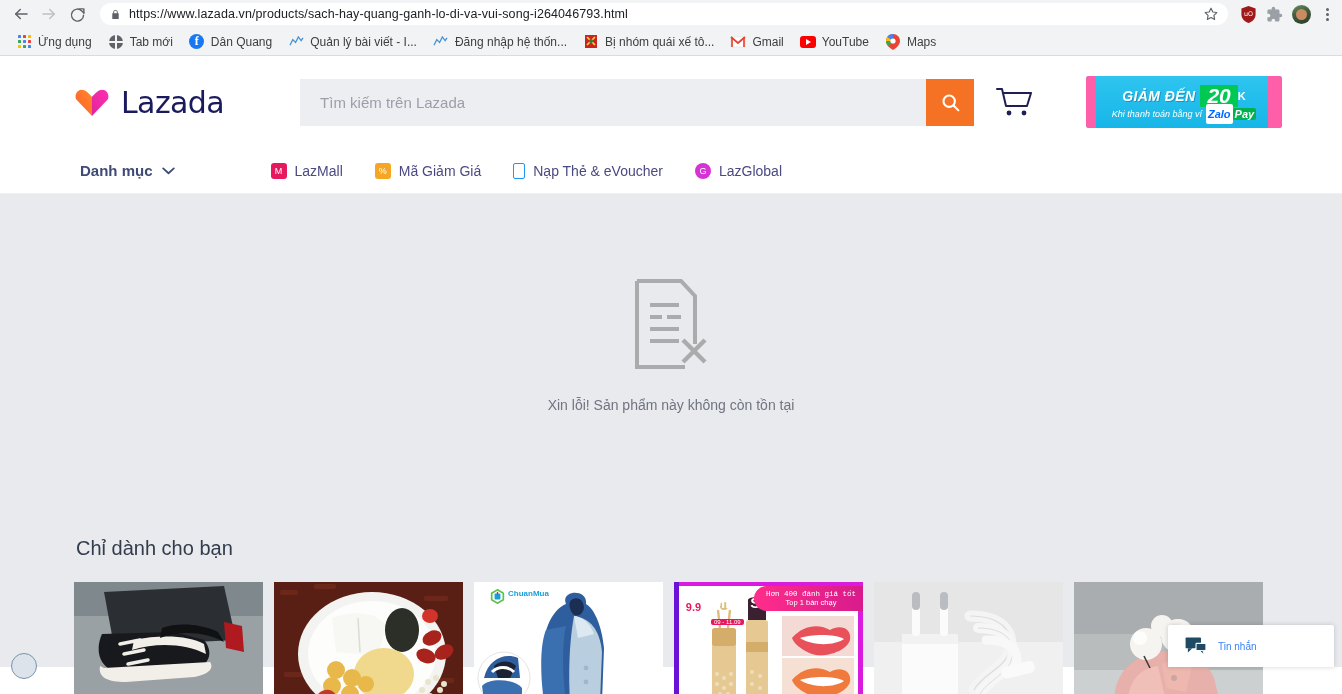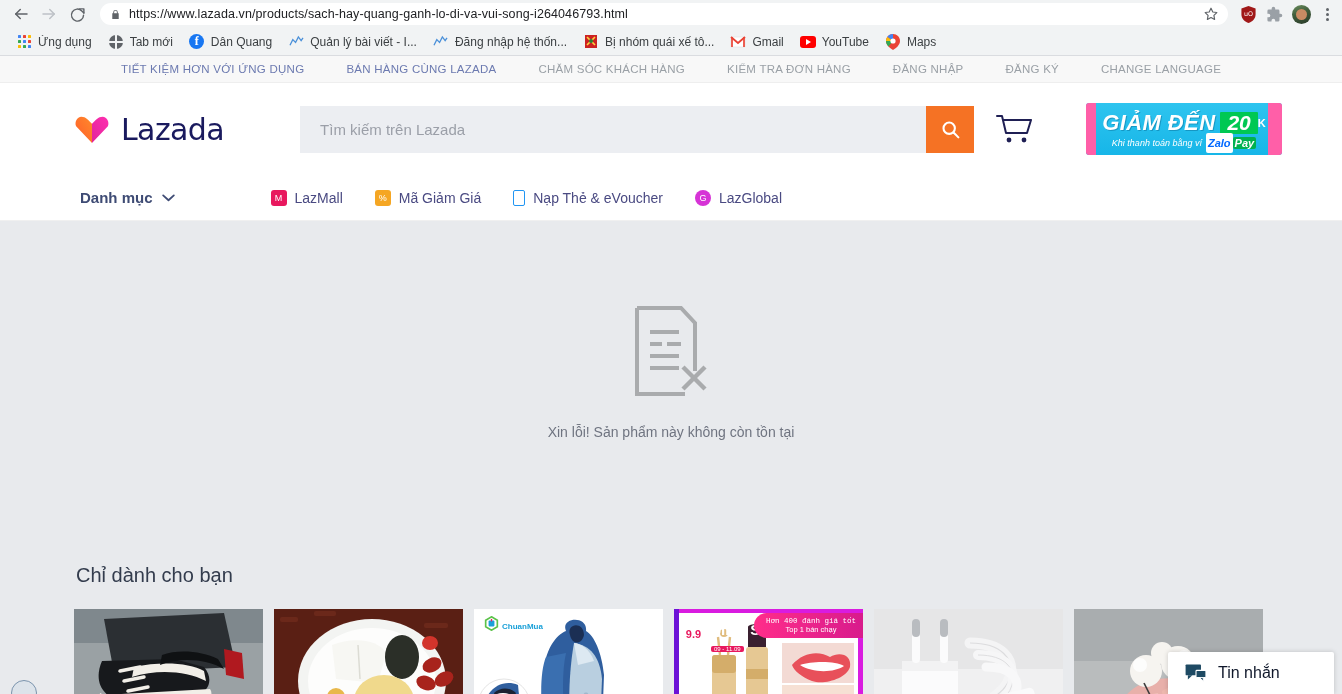--- a/index.html
+++ b/index.html
@@ -195,21 +195,21 @@
     background: linear-gradient(180deg,#2ec4ef 0%,#17b6e8 100%);
     position: relative;
     overflow: hidden;
     display: flex;
     flex-direction: column;
     align-items: center;
     justify-content: center;
   }
   .promo-line1 { display: flex; align-items: center; gap: 0; margin-bottom: 1px; position: relative; z-index: 2; }
   .promo-giam {
-    font-size: 22px; font-weight: bold; color: #ffffff;
+    font-size: 14px; font-weight: bold; color: #ffffff;
     letter-spacing: 0.4px; font-style: italic;
     text-shadow: 1px 1px 0 rgba(0,80,120,0.35);
   }
   .promo-20 {
     font-size: 21px; font-weight: bold; color: #ffffff;
     background: #00c853;
     border-radius: 1px;
     padding: 0 7px 1px 7px;
     margin-left: 5px;
     font-style: italic;
@@ -319,42 +319,42 @@
     color: #ffffff;
     padding: 4px 7px 4px 12px;
     border-radius: 14px 0 0 14px;
     text-align: center;
     z-index: 3;
   }
   .review-badge .r1 { font-size: 7.5px; display: block; white-space: nowrap; font-family: Liberation Mono, monospace; }
   .review-badge .r2 { font-size: 7.5px; display: block; white-space: nowrap; }
 
   .chuanmua {
-    position: absolute; left: 10px; top: 7px;
-    display: flex; align-items: flex-end; gap: 3px; z-index: 3;
+    position: absolute; left: 16px; top: 7px;
+    display: flex; align-items: flex-start; gap: 3px; z-index: 3;
   }
   .chuanmua-text { font-size: 8px; color: #1aa0d8; font-weight: bold; }
 
   
   .chat-widget {
     position: absolute;
     right: 8px;
     bottom: 0;
     width: 166px;
     height: 42px;
     background: #ffffff;
     box-shadow: 0 0 5px rgba(0,0,0,0.18);
     display: flex;
     align-items: center;
     gap: 11px;
     padding-left: 17px;
     border-radius: 2px 2px 0 0;
     z-index: 10;
   }
-  .chat-label { font-size: 16px; color: #0f172a; }
+  .chat-label { font-size: 10px; color: #3b82f6; }
 
   
   .scroll-top {
     position: absolute;
     left: 11px;
     bottom: -12px;
     width: 26px; height: 26px;
     border-radius: 50%;
     background: #dce3ea;
     border: 1px solid #7b94ad;
@@ -513,29 +513,20 @@
         </svg>
       </span>
       <span class="bm-label">Maps</span>
     </div>
 
   </div>
 </div>
 
 <div class="page">
 
-  <div class="top-nav">
-    <div class="top-nav-item accent">TIẾT KIỆM HƠN VỚI ỨNG DỤNG</div>
-    <div class="top-nav-item accent">BÁN HÀNG CÙNG LAZADA</div>
-    <div class="top-nav-item muted">CHĂM SÓC KHÁCH HÀNG</div>
-    <div class="top-nav-item muted">KIỂM TRA ĐƠN HÀNG</div>
-    <div class="top-nav-item muted">ĐĂNG NHẬP</div>
-    <div class="top-nav-item muted">ĐĂNG KÝ</div>
-    <div class="top-nav-item muted">CHANGE LANGUAGE</div>
-  </div>
 
   <div class="header">
 
     <div class="logo">
       <svg class="logo-mark" viewBox="0 0 40 34">
         <defs>
           <linearGradient id="lzL" x1="0" y1="1" x2="1" y2="0">
             <stop offset="0%" stop-color="#ff5c2a"></stop>
               <stop offset="100%" stop-color="#ff8a2b"></stop>
           </linearGradient>

